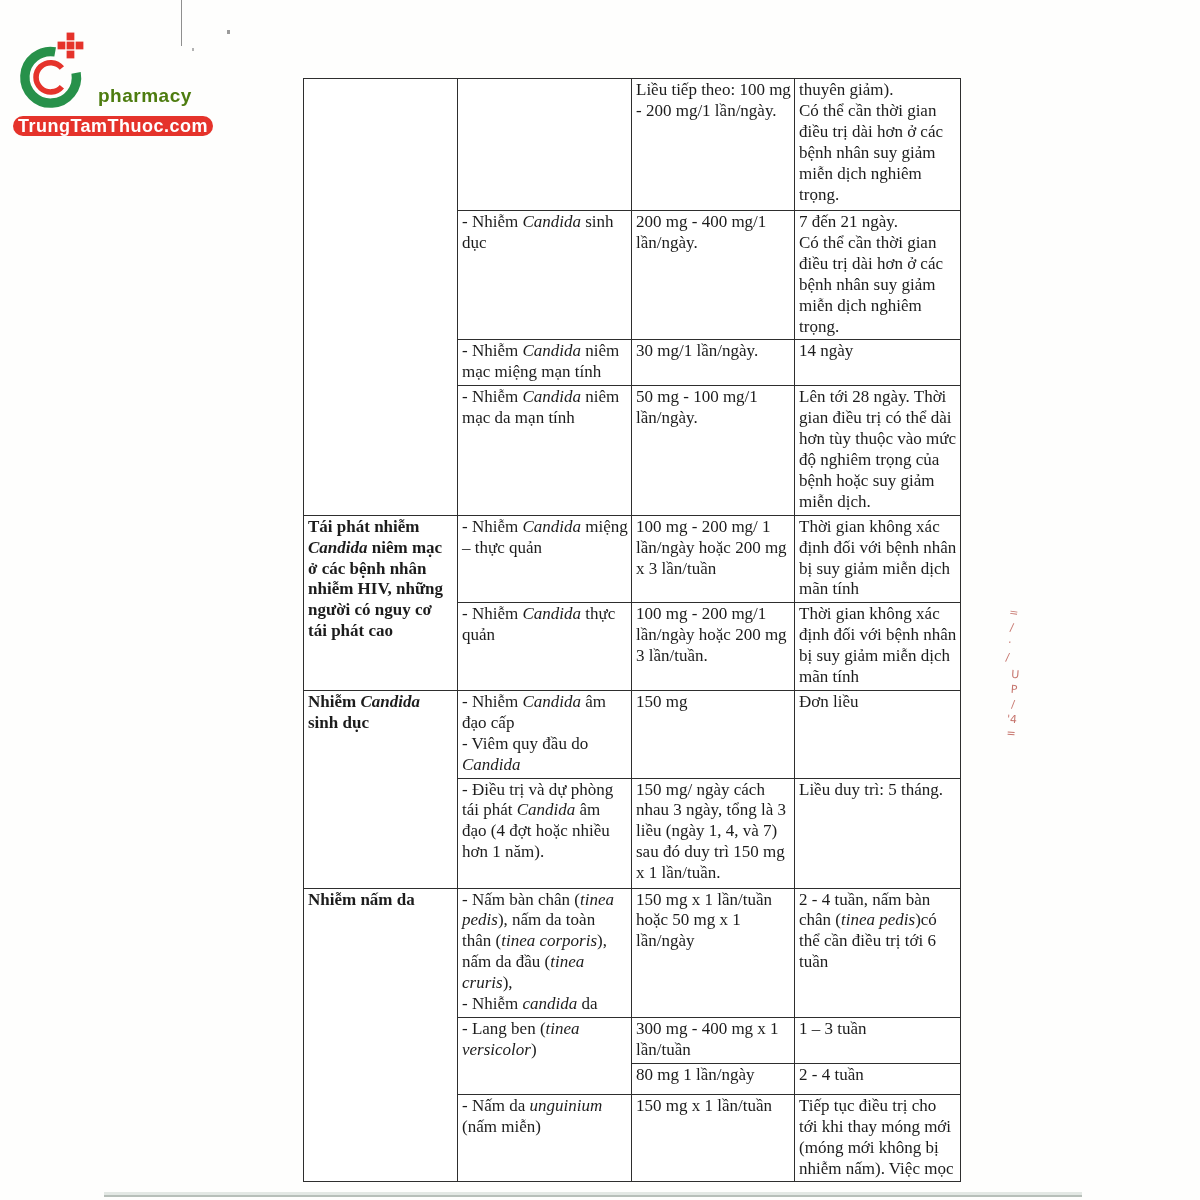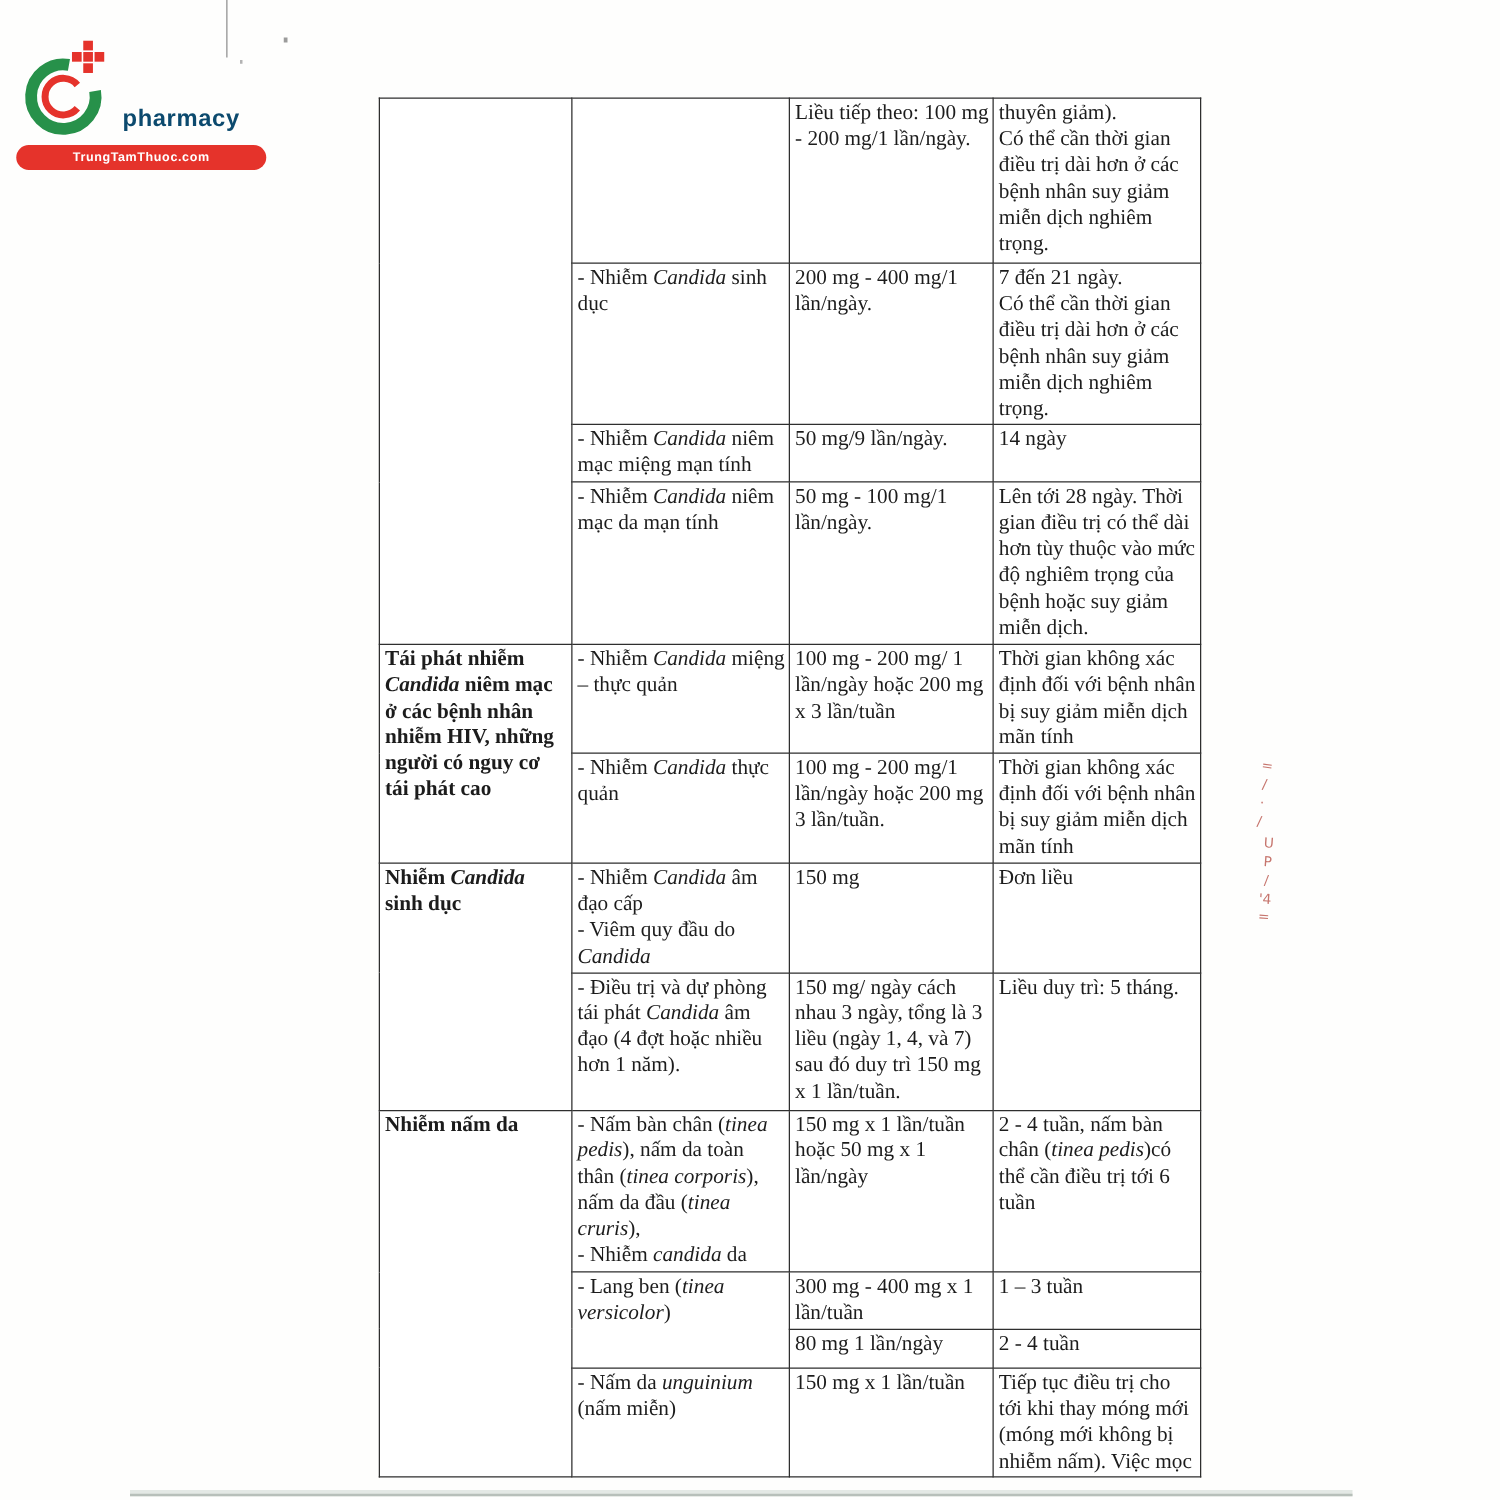--- a/index.html
+++ b/index.html
@@ -23,21 +23,21 @@
   .brand-sub {
     position: absolute; left: 88px; top: 55px;
     font-family: "Liberation Sans", sans-serif;
     font-size: 19px; font-weight: 600; letter-spacing: 0.5px;
   }
   .badge {
     position: absolute; left: 3px; top: 86px; width: 200px; height: 20px;
     border-radius: 10px;
     display: flex; align-items: center; justify-content: center;
     font-family: "Liberation Sans", sans-serif;
-    font-size: 10px; font-weight: 700; color: #ffffff; letter-spacing: 0.5px;
+    font-size: 18px; font-weight: 700; color: #ffffff; letter-spacing: 0.5px;
   }
 
   
   .edge-line { position: absolute; left: 181px; top: 0; width: 1px; height: 46px; background: #8f8f8f; }
   .speck-1 { position: absolute; left: 227px; top: 30px; width: 3px; height: 4px; background: #9b9b9b; }
   .speck-2 { position: absolute; left: 192px; top: 48px; width: 2px; height: 3px; background: #b3b3b3; }
   .bottom-line {
     position: absolute; left: 104px; top: 1192px; width: 978px; height: 5px;
     background: #e3e8e4; border-bottom: 2px solid #b7bfb9;
   }
@@ -98,21 +98,21 @@
     <path d="M 58 44.1 A 17 17 0 1 0 58 65.9" fill="none" stroke="#e5332b" stroke-width="6.5" stroke-linecap="butt"></path>
 
     <g fill="#e5332b">
       <rect x="63.5" y="3" width="9" height="9"></rect>
       <rect x="63.5" y="13.5" width="9" height="9"></rect>
       <rect x="63.5" y="24" width="9" height="9"></rect>
       <rect x="53" y="13.5" width="9" height="9"></rect>
       <rect x="74" y="13.5" width="9" height="9"></rect>
     </g>
   </svg>
-  <div class="brand-sub" style="color:#0c4a6e">pharmacy</div>
+  <div class="brand-sub" style="color:#4d7c0f">pharmacy</div>
   <div class="badge" style="background:#e5332b">TrungTamThuoc.com</div>
 </div>
 
 <div class="edge-line"></div>
 <div class="speck-1"></div>
 <div class="speck-2"></div>
 <div class="bottom-line"></div>
 
 <div class="margin-mark m1">=
 /
@@ -142,21 +142,21 @@
 Có thể cần thời gian điều trị dài hơn ở các bệnh nhân suy giảm miễn dịch nghiêm trọng.</span></td>
       </tr>
       <tr class="r2">
         <td><span>- Nhiễm </span><span class="it">Candida</span><span> sinh dục</span></td>
         <td><span>200 mg - 400 mg/1 lần/ngày.</span></td>
         <td><span>7 đến 21 ngày.
 Có thể cần thời gian điều trị dài hơn ở các bệnh nhân suy giảm miễn dịch nghiêm trọng.</span></td>
       </tr>
       <tr class="r3">
         <td><span>- Nhiễm </span><span class="it">Candida</span><span> niêm mạc miệng mạn tính</span></td>
-        <td><span>50 mg/9 lần/ngày.</span></td>
+        <td><span>30 mg/1 lần/ngày.</span></td>
         <td><span>14 ngày</span></td>
       </tr>
       <tr class="r4">
         <td><span>- Nhiễm </span><span class="it">Candida</span><span> niêm mạc da mạn tính</span></td>
         <td><span>50 mg - 100 mg/1 lần/ngày.</span></td>
         <td><span>Lên tới 28 ngày. Thời gian điều trị có thể dài hơn tùy thuộc vào mức độ nghiêm trọng của bệnh hoặc suy giảm miễn dịch.</span></td>
       </tr>
 
       <tr class="r5">
         <td class="group-cell" rowspan="2"><span>Tái phát nhiễm </span><span class="it">Candida</span><span> niêm mạc ở các bệnh nhân nhiễm HIV, những người có nguy cơ tái phát cao</span></td>

